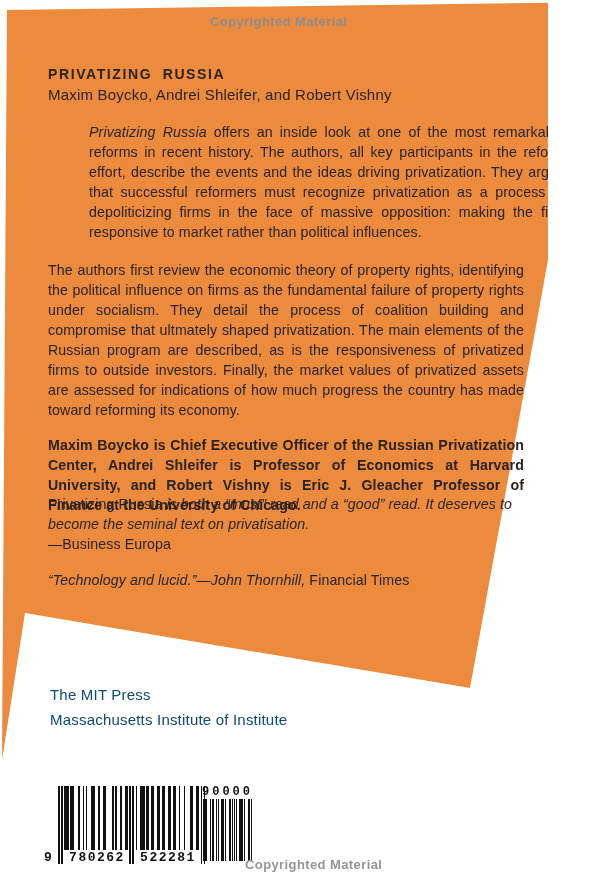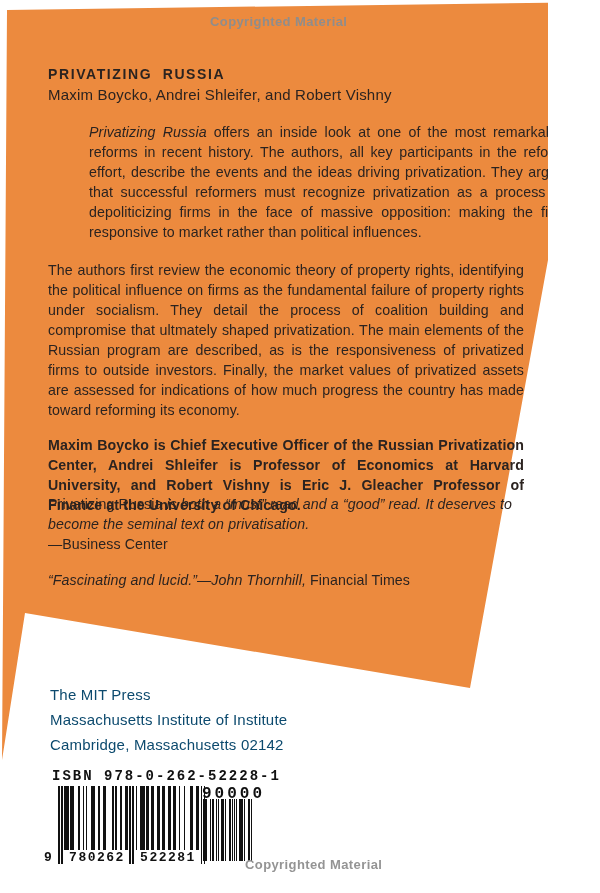--- a/index.html
+++ b/index.html
@@ -30,21 +30,21 @@
   .attribution{font-style:normal;}
   .publisher{position:absolute;left:50px;top:682px;color:#0c4a6e;font-size:15px;line-height:25px;letter-spacing:.2px;}
   .barcode-area{position:absolute;left:44px;top:768px;width:330px;height:112px;}
   .isbn-text{
     position:absolute;left:8px;top:0;font-family:"Liberation Mono","DejaVu Sans Mono",monospace;
     font-size:14px;font-weight:bold;letter-spacing:2px;color:#111;white-space:nowrap;
   }
   .main-barcode{position:absolute;left:14px;top:18px;}
   .supp-text{
     position:absolute;left:158px;top:17px;width:50px;text-align:center;
-    font-family:"Liberation Mono","DejaVu Sans Mono",monospace;font-size:16px;font-weight:bold;
+    font-family:"Liberation Mono","DejaVu Sans Mono",monospace;font-size:12px;font-weight:bold;
     letter-spacing:3px;color:#111;white-space:nowrap;
   }
   .supp-barcode{position:absolute;left:158px;top:31px;}
   .bc-digit{
     position:absolute;top:82px;background:#fff;color:#111;
     font-family:"Liberation Mono","DejaVu Sans Mono",monospace;font-size:13px;font-weight:bold;
     text-align:center;white-space:nowrap;
   }
   .bc-d-left{left:0px;}
   .bc-d-g1{left:22px;width:62px;letter-spacing:1.5px;}
@@ -64,33 +64,31 @@
   <div class="cover-text authors">Maxim Boycko, Andrei Shleifer, and Robert Vishny</div>
 
   <div class="cover-text para p1"><span class="ital">Privatizing Russia</span><span> offers an inside look at one of the most remarkable reforms in recent history. The authors, all key participants in the reform effort, describe the events and the ideas driving privatization. They argue that successful reformers must recognize privatization as a process of depoliticizing firms in the face of massive opposition: making the firm responsive to market rather than political influences.</span></div>
 
   <div class="cover-text para p2">The authors first review the economic theory of property rights, identifying the political influence on firms as the fundamental failure of property rights under socialism. They detail the process of coalition building and compromise that ultmately shaped privatization. The main elements of the Russian program are described, as is the responsiveness of privatized firms to outside investors. Finally, the market values of privatized assets are assessed for indications of how much progress the country has made toward reforming its economy.</div>
 
   <div class="cover-text para p3">Maxim Boycko is Chief Executive Officer of the Russian Privatization Center, Andrei Shleifer is Professor of Economics at Harvard University, and Robert Vishny is Eric J. Gleacher Professor of Finance at the University of Chicago.</div>
 
   <div class="cover-text para q1">
     <span>Privatizing Russia</span><span class="ital"> is both a “must” read and a “good” read. It deserves to become the seminal text on privatisation.</span><br>
-    <span class="attribution">—Business Center</span>
+    <span class="attribution">—Business Europa</span>
   </div>
 
-  <div class="cover-text para q2"><span class="ital">“Fascinating and lucid.”—John Thornhill,</span><span> Financial Times</span></div>
+  <div class="cover-text para q2"><span class="ital">“Technology and lucid.”—John Thornhill,</span><span> Financial Times</span></div>
 
   <div class="publisher">
     <div>The MIT Press</div>
     <div>Massachusetts Institute of Institute</div>
-    <div>Cambridge, Massachusetts 02142</div>
   </div>
 
   <div class="barcode-area">
-    <div class="isbn-text">ISBN 978-0-262-52228-1</div>
     <svg id="mainBarcode" class="main-barcode" width="148" height="78" shape-rendering="crispEdges">
         <rect x="0" y="0" width="1.55" height="78" fill="#111"></rect>
         <rect x="3.1" y="0" width="1.55" height="78" fill="#111"></rect>
         <rect x="6.2" y="0" width="1.55" height="64" fill="#111"></rect>
         <rect x="7.75" y="0" width="1.55" height="64" fill="#111"></rect>
         <rect x="9.3" y="0" width="1.55" height="64" fill="#111"></rect>
         <rect x="12.4" y="0" width="1.55" height="64" fill="#111"></rect>
         <rect x="13.950000000000001" y="0" width="1.55" height="64" fill="#111"></rect>
         <rect x="20.150000000000002" y="0" width="1.55" height="64" fill="#111"></rect>
         <rect x="24.8" y="0" width="1.55" height="64" fill="#111"></rect>

